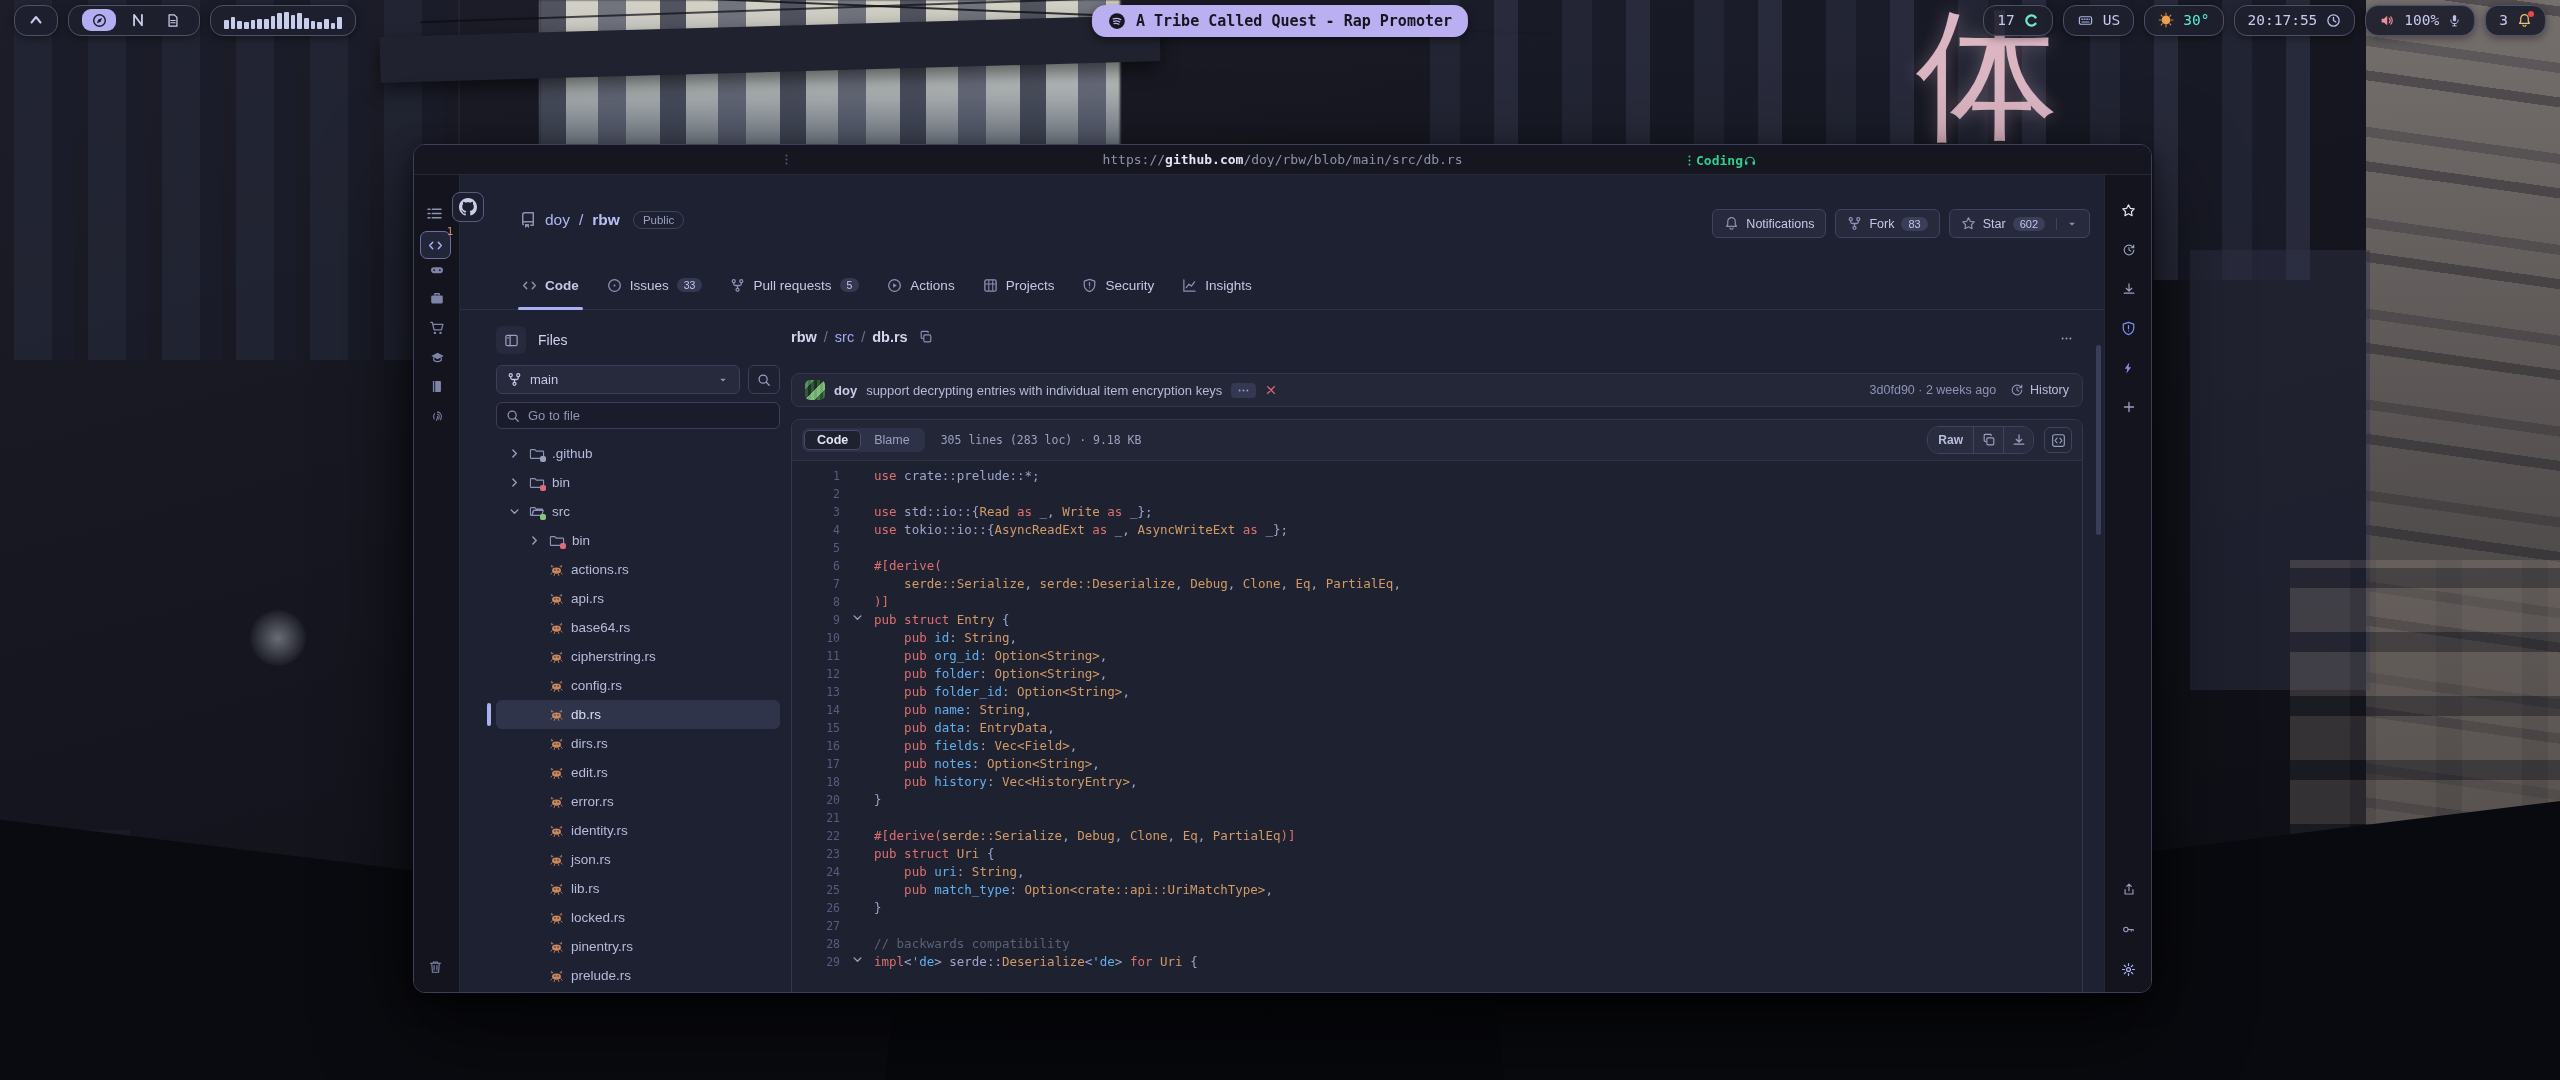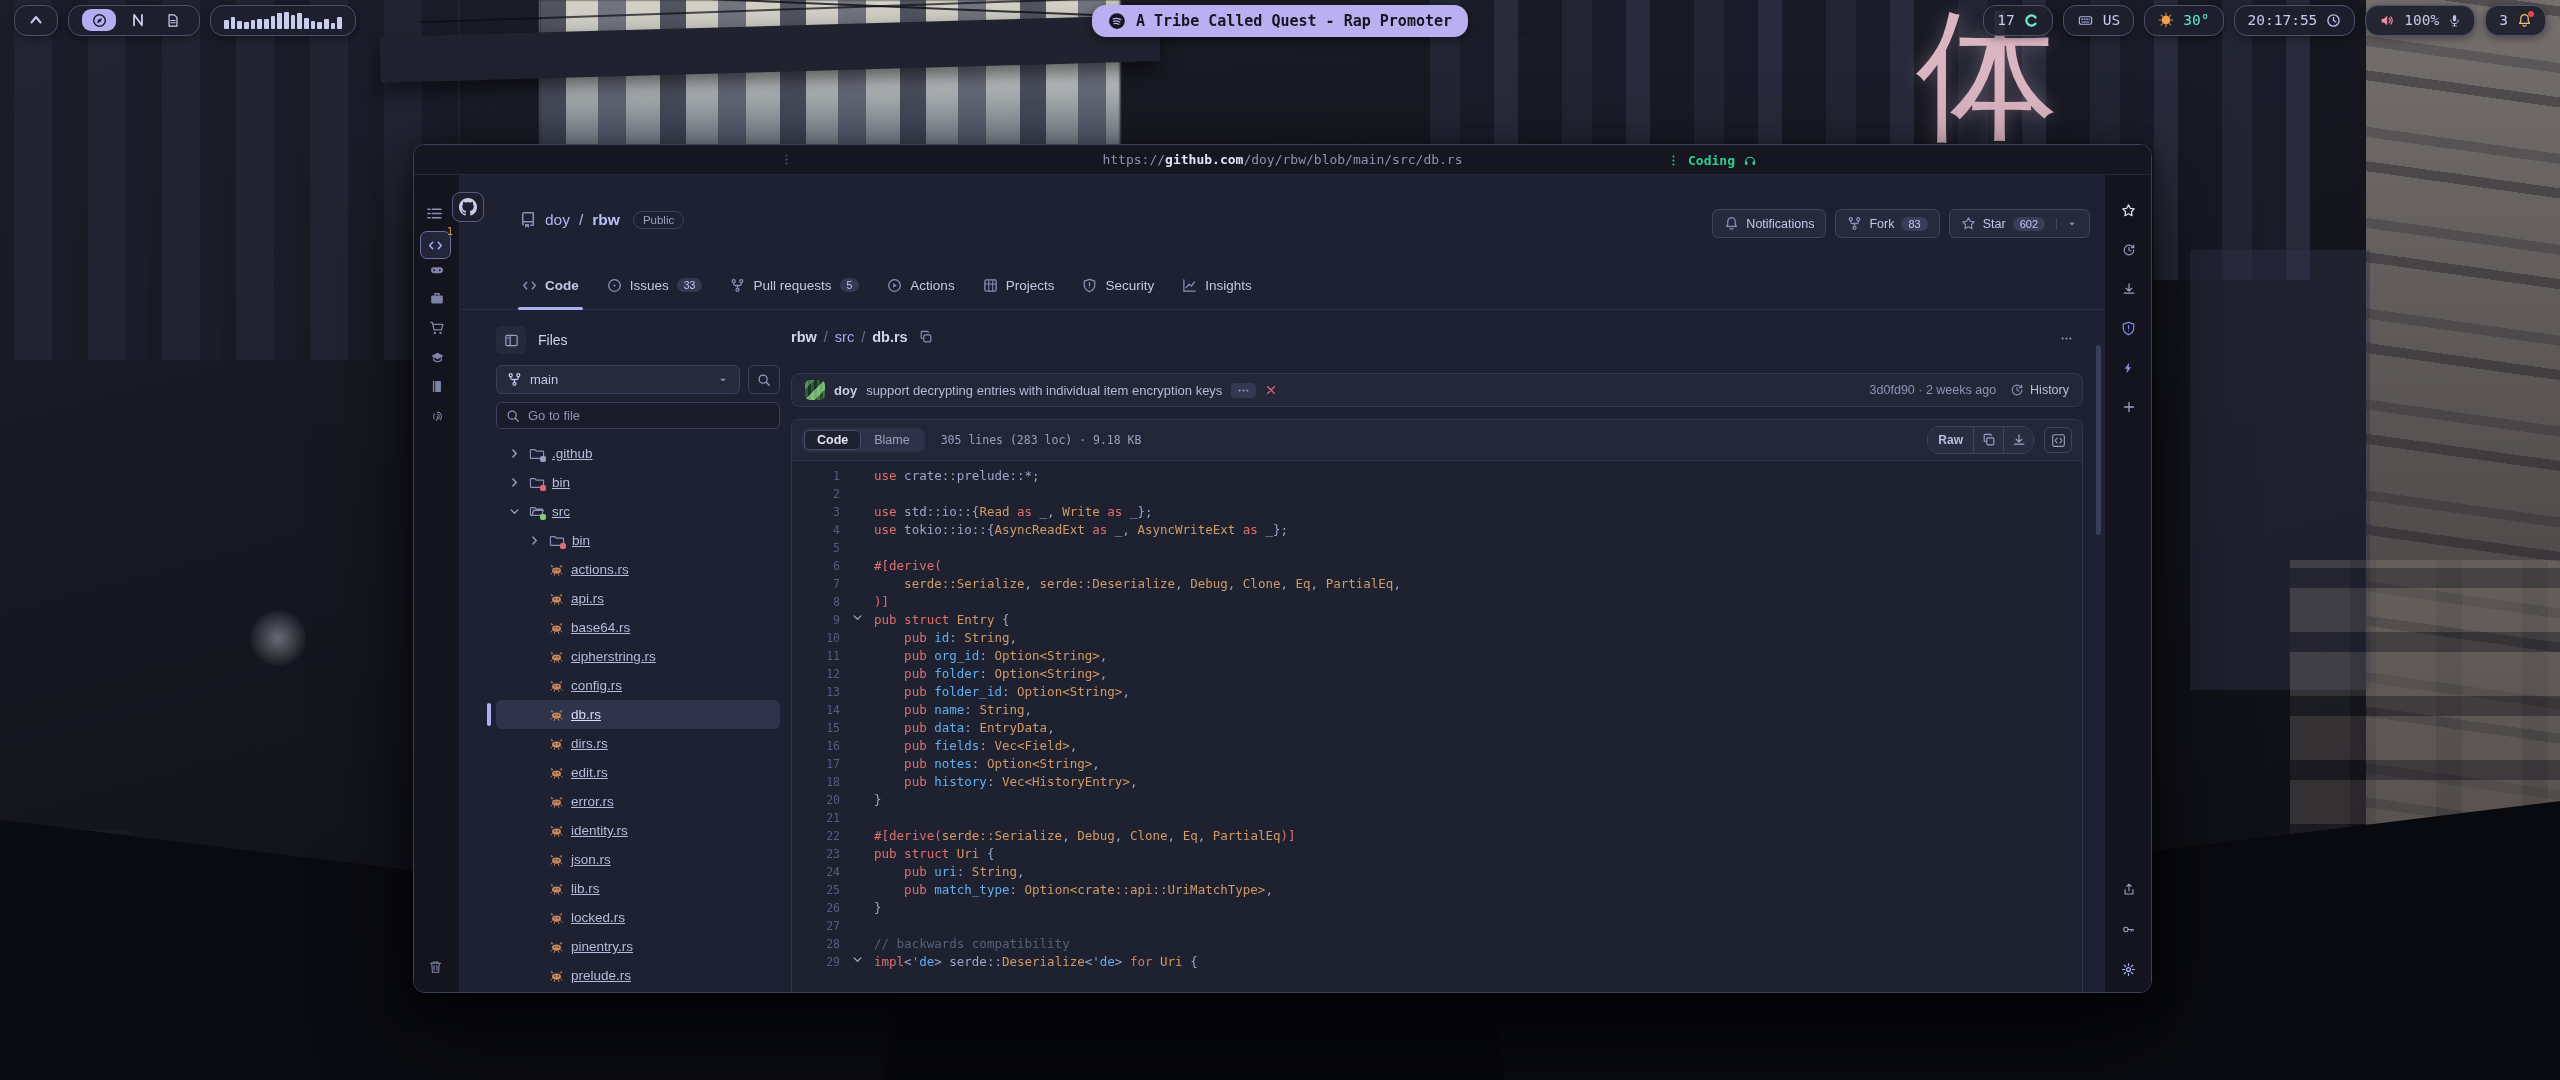--- a/index.html
+++ b/index.html
@@ -60,21 +60,21 @@
   .w-notif .dot { position:absolute; right:-2px; top:-2px; width:6px; height:6px; border-radius:50%; background:#e5484d; }
 
   
   .win { position:absolute; left:413px; top:144px; width:1739px; height:849px; border-radius:12px;
     background:#14151f; border:1px solid #3c3f5a; box-shadow:0 34px 90px rgba(0,0,0,.65), 0 8px 24px rgba(0,0,0,.5);
     overflow:hidden; z-index:30; }
   .titlebar { height:30px; display:flex; align-items:center; justify-content:center; position:relative;
     background:#15161f; border-bottom:1px solid #262838; font-family:"DejaVu Sans Mono",monospace; font-size:13px; color:#8d92ac; }
   .titlebar .domain { color:#e2e5f5; font-weight:bold; }
   .tb-kebab { position:absolute; left:366px; top:8px; color:#555a74; }
-  .status-wrap { position:absolute; right:394px; top:0; height:30px; display:flex; align-items:center; gap:8px; }
+  .status-wrap { position:absolute; right:394px; top:0; height:30px; display:flex; align-items:center; }
   .status-wrap .sep { color:#555a74; }
   .status-label { color:#2fd08f; font-weight:bold; }
   .status-wrap .ic { color:#2fd08f; }
 
   .winbody { position:relative; display:flex; height:818px; }
 
   
   .tabstrip { position:relative; width:46px; background:#13141e; border-right:1px solid #23253a; flex:none; }
   .ts-burger { position:absolute; left:12px; top:30px; color:#8d93b4; }
   .ts-ws { position:absolute; left:6px; top:56px; width:31px; height:28px; border:1px solid #6a6f9e; border-radius:7px;
@@ -125,21 +125,21 @@
   .ft-title { font-weight:normal; font-size:14px; color:#ced3ee; }
   .ft-branchrow { position:absolute; left:0; top:40px; width:100%; display:flex; gap:8px; }
   .branch-btn { flex:1; display:flex; align-items:center; gap:8px; height:29px; padding:0 10px;
     background:#262a3c; border:1px solid #3b3f5c; border-radius:6px; font-size:13px; color:#c3c8e8; }
   .branch-btn .caret { margin-left:auto; color:#8b91b5; display:inline-flex; }
   .branch-search { width:32px; height:29px; display:flex; align-items:center; justify-content:center;
     border:1px solid #3b3f5c; border-radius:6px; color:#9aa0c0; background:transparent; }
   .ft-goto { position:absolute; left:0; top:77px; width:100%; height:27px; display:flex; align-items:center; gap:8px;
     padding:0 9px; border:1px solid #3b3f5c; border-radius:6px; color:#8d93b4; background:rgba(20,21,31,.35); font-size:13px; }
   .tree { position:absolute; left:0; top:114px; width:100%; }
-  .tree-row { position:relative; display:flex; align-items:center; gap:7px; height:29px; border-radius:6px; color:#b6bcda;text-decoration:underline; }
+  .tree-row { position:relative; display:flex; align-items:center; gap:7px; height:29px; border-radius:6px; color:#b6bcda; }
   .tree-row .chev { width:16px; display:inline-flex; justify-content:center; color:#9aa0c0; flex:none; }
   .tree-row .spacer { width:16px; flex:none; }
   .tree-row .fico { position:relative; display:inline-flex; color:#8d93b6; flex:none; }
   .tree-row .fdot { position:absolute; right:-1px; bottom:-1px; width:6px; height:6px; border-radius:2px; }
   .tree-row .crab { color:#c9875c; }
   .tree-row.selected { background:#30344b; color:#d9dcf2; }
   .tree-row.selected::before { content:""; position:absolute; left:-9px; top:3px; width:4px; height:23px; border-radius:3px; background:#a9b1f2; }
 
   
   .main { position:absolute; left:331px; top:150px; width:1292px; bottom:0; }

